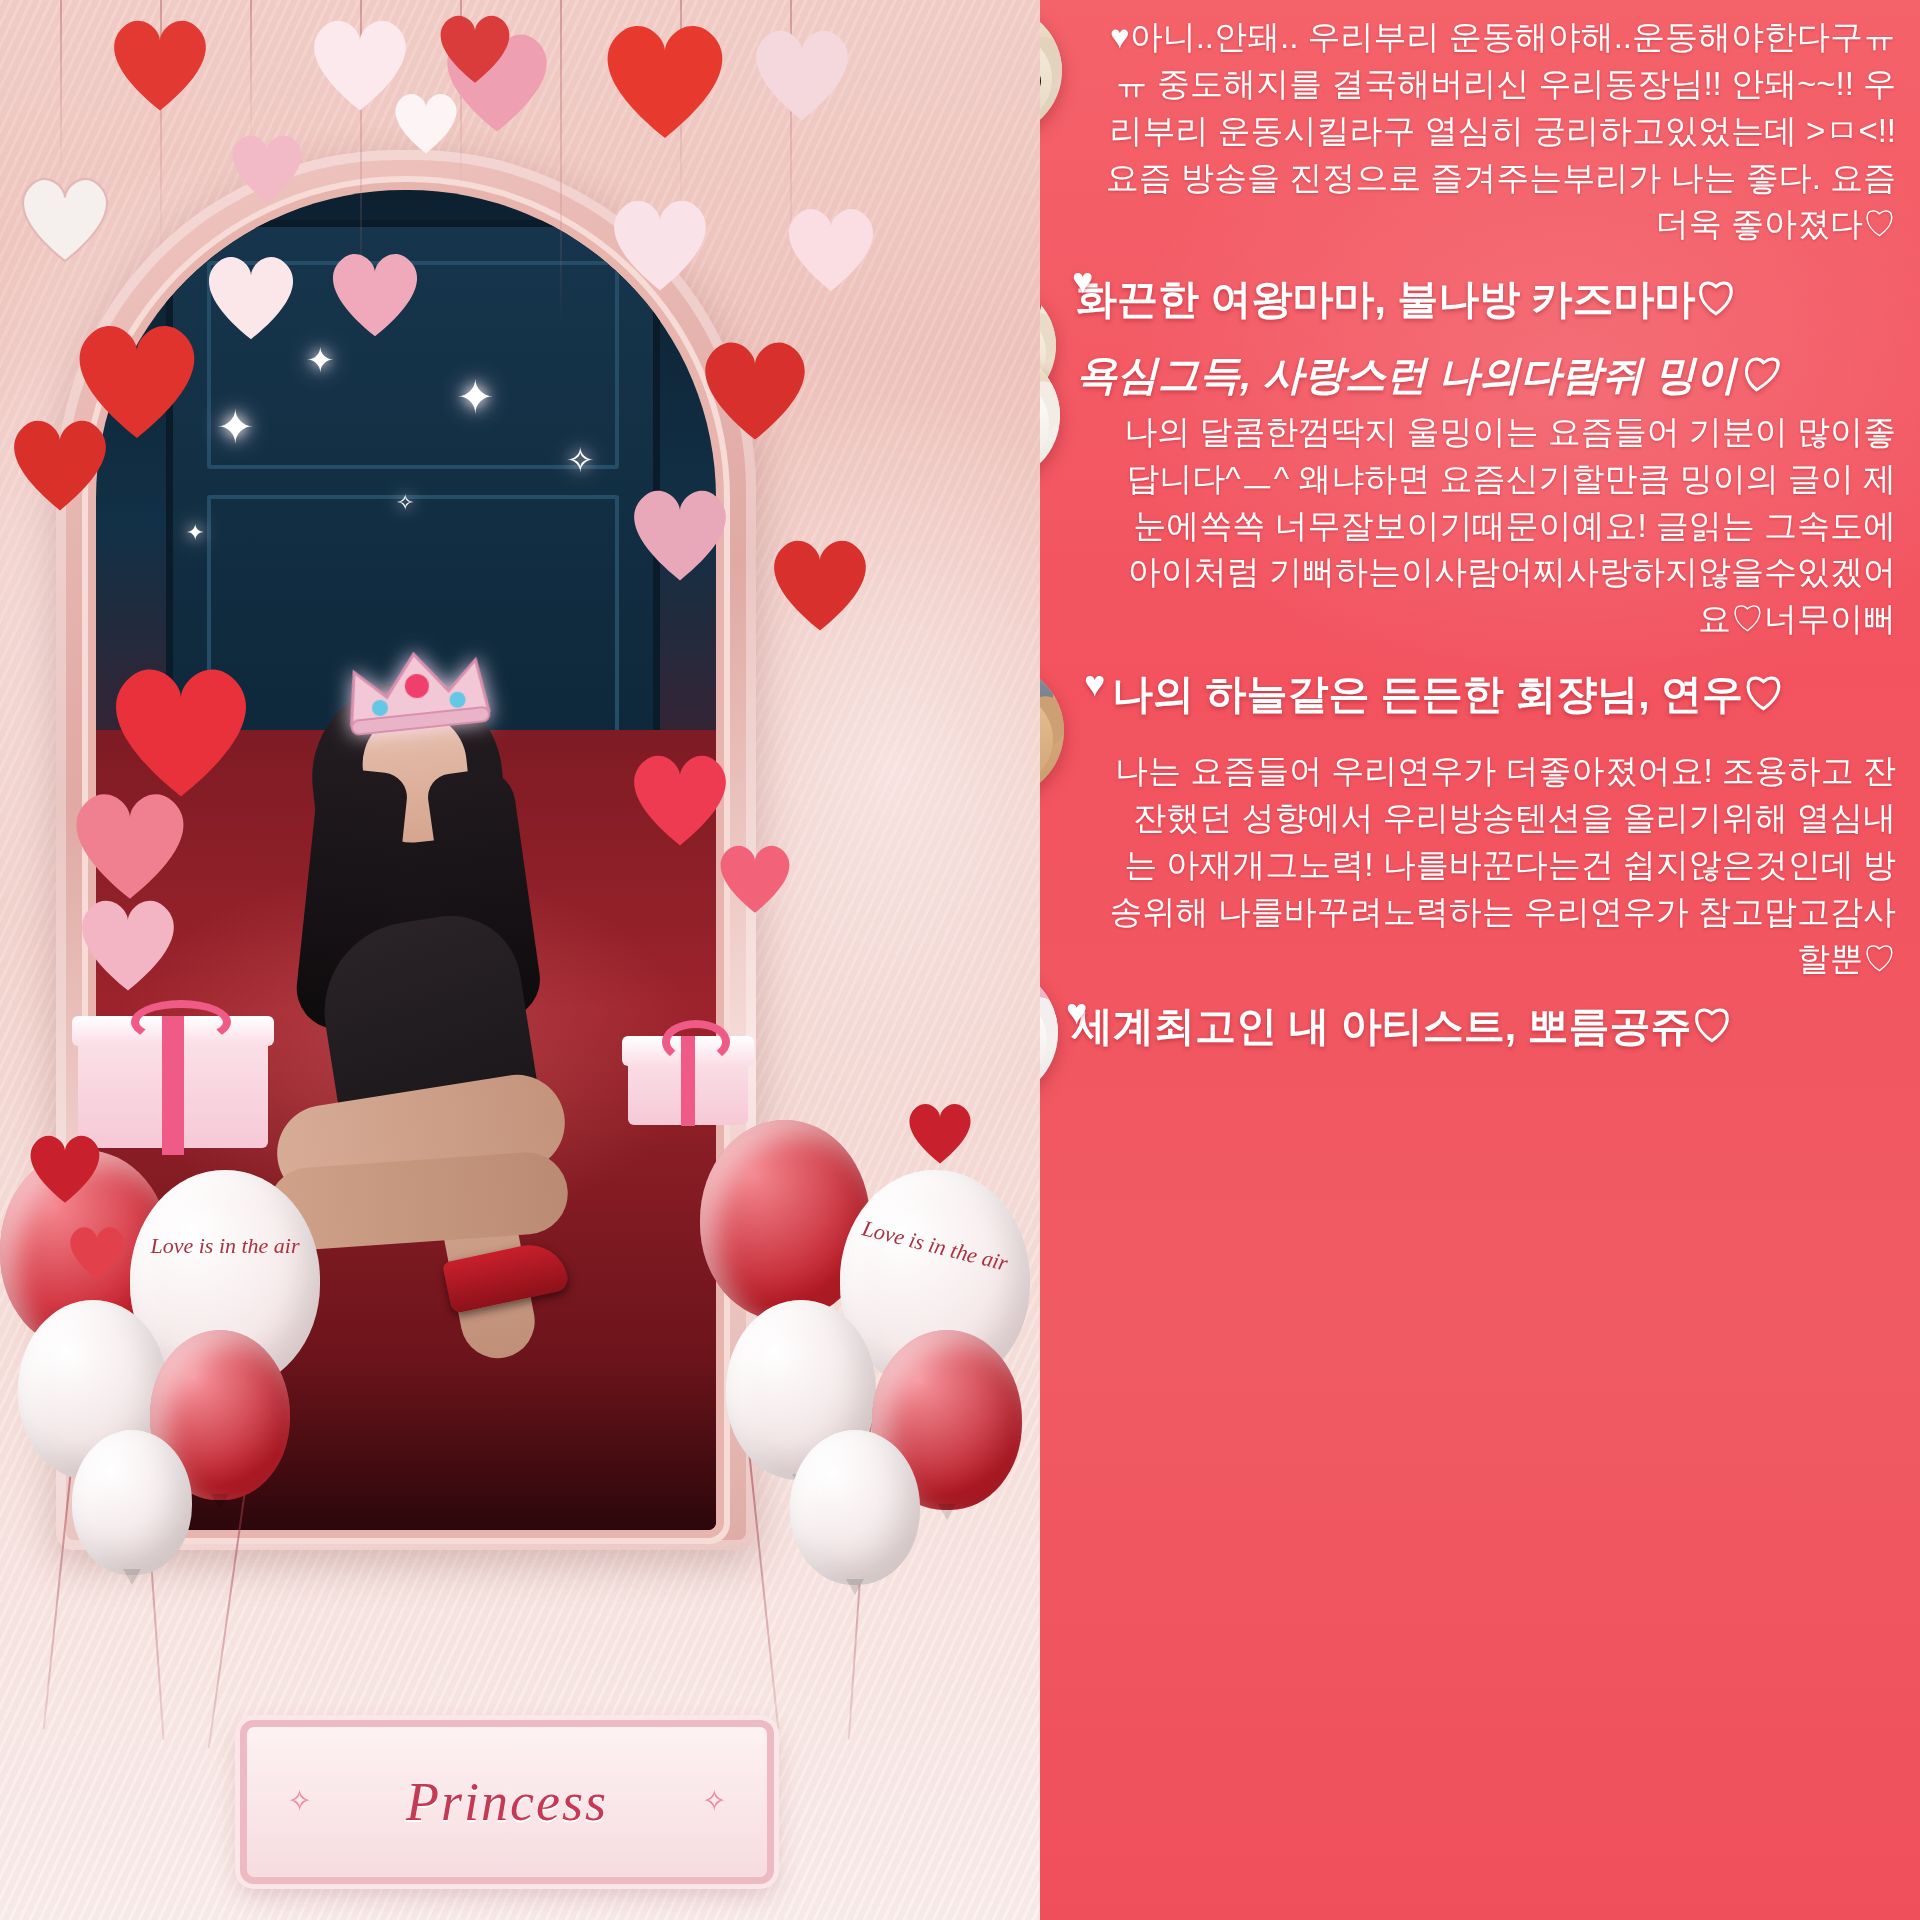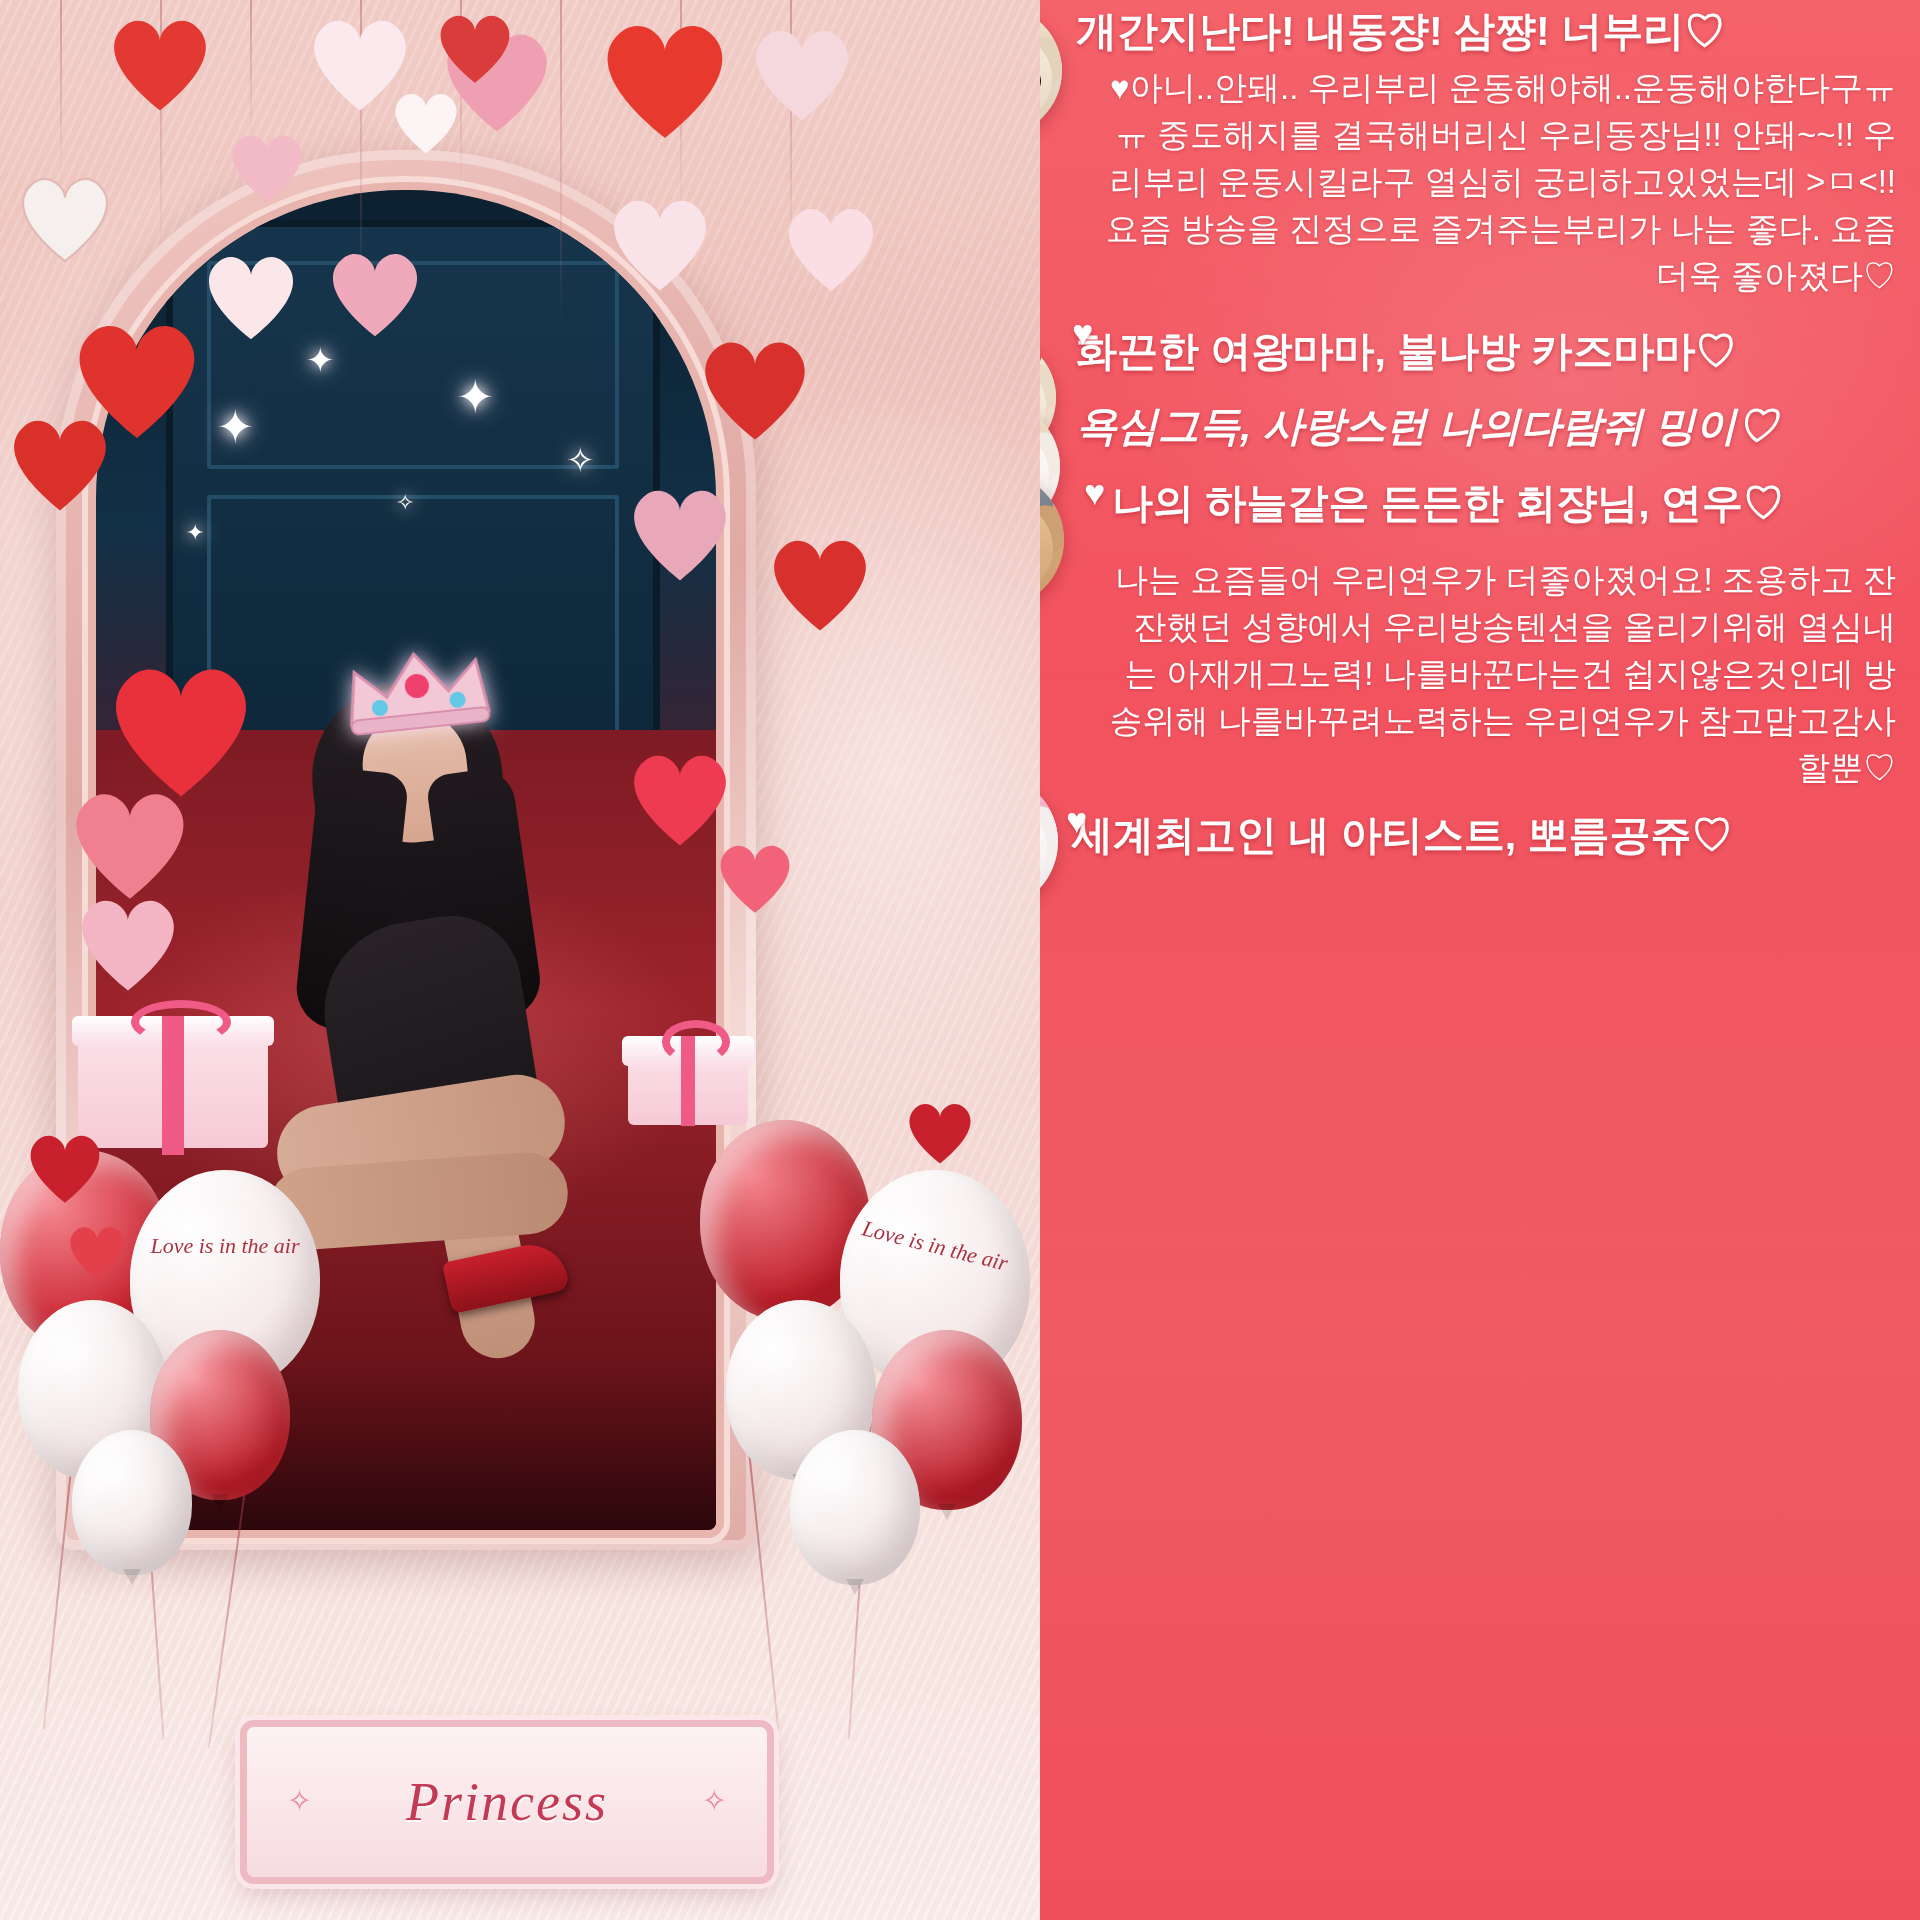--- a/index.html
+++ b/index.html
@@ -375,23 +375,20 @@
     <div class="section" style="margin-top:6px;">
       <div class="avatar" style="left:-130px;top:0px;width:130px;height:130px;background:linear-gradient(180deg,#efe3d4,#ddcdb7);">
         <div class="hat-cream"></div>
           <div class="pet-earR" style="background:#e3d3bd;"></div>
         <div class="pet-head" style="background:linear-gradient(180deg,#f6ecdd,#e6d7c1);"></div>
         <div class="glasses">
             <div class="lens r"></div>
           </div>
 
       </div>
-      <div class="sec-head" style="padding-left:14px;">
-        <span>개간지난다! 내동쟝! 삼쨩! 너부리♡</span>
-      </div>
       <div class="sec-body">♥아니..안돼.. 우리부리 운동해야해..운동해야한다구ㅠㅠ 중도해지를 결국해버리신 우리동장님!! 안돼~~!! 우리부리 운동시킬라구 열심히 궁리하고있었는데 &gt;ㅁ&lt;!! 요즘 방송을 진정으로 즐겨주는부리가 나는 좋다. 요즘 더욱 좋아졌다♡</div>
     </div>
 
     <div class="section" style="margin-top:26px;">
       <div class="heart-bullet" style="left:10px;top:-14px;">♥</div>
       <div class="avatar" style="left:-134px;top:8px;width:128px;height:128px;background:linear-gradient(180deg,#f6ecdd,#e6d7c1);">
         <div class="hat-santa"></div>
         <div class="pet-earR" style="background:#eadbc6;"></div>
         <div class="pet-head" style="background:linear-gradient(180deg,#fbf3e6,#ebdcc6);"></div>
 
@@ -404,20 +401,21 @@
     <div class="section" style="margin-top:24px;">
       <div class="avatar" style="left:-134px;top:0px;width:132px;height:132px;background:linear-gradient(180deg,#ffffff,#ece6de);">
         <div class="hat-cream"></div>
         <div class="pet-earR" style="background:#f2ece4;"></div>
         <div class="pet-head" style="background:linear-gradient(180deg,#ffffff,#efe9e1);"></div>
 
       </div>
       <div class="sec-head" style="padding-left:14px;font-style:italic;">
         <span>욕심그득, 사랑스런 나의다람쥐 밍이♡</span>
       </div>
+      <div class="sec-body">나의 달콤한껌딱지 울밍이는 요즘들어 기분이 많이좋답니다^ㅡ^ 왜냐하면 요즘신기할만큼 밍이의 글이 제눈에쏙쏙 너무잘보이기때문이예요! 글읽는 그속도에 아이처럼 기뻐하는이사람어찌사랑하지않을수있겠어요♡너무이뻐</div>
     </div>
 
     <div class="section" style="margin-top:26px;">
       <div class="heart-bullet" style="left:22px;top:-6px;">♥</div>
       <div class="avatar" style="left:-134px;top:-6px;width:136px;height:136px;background:linear-gradient(180deg,#dfb486,#c99a6c);">
         <div class="hat-beanie"></div>
         <div class="pet-earR" style="background:#cda074;"></div>
         <div class="pet-head" style="background:linear-gradient(180deg,#e7c295,#d0a275);"></div>
 
       </div>

